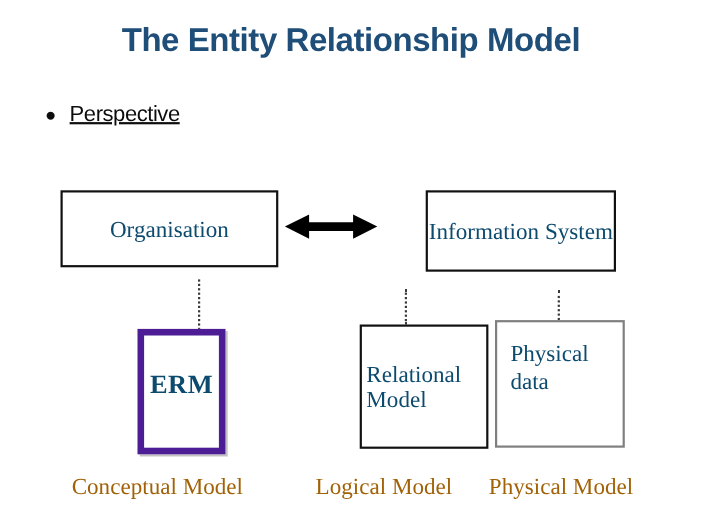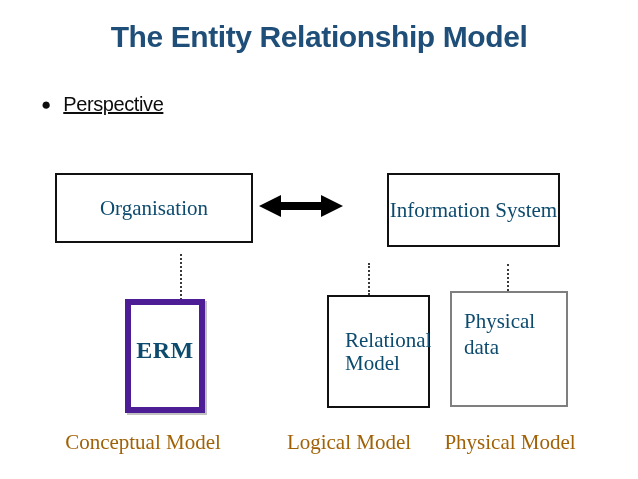--- a/index.html
+++ b/index.html
@@ -61,23 +61,23 @@
   .box-erm{
     left:125px;top:299px;width:80px;height:114px;
     border:6px solid #4c1d95;
     box-shadow:2px 2px 0 rgba(120,120,120,0.45);
     display:flex;align-items:center;justify-content:center;
     padding-bottom:12px;
     font-size:24px;font-weight:bold;
     letter-spacing:0.5px;
   }
   .box-relational{
-    left:327px;top:295px;width:103px;height:113px;
+    left:327px;top:295px;width:117px;height:113px;
     display:flex;flex-direction:column;justify-content:center;
-    padding-left:16px;
+    padding-left:4px;
     font-size:21px;line-height:23px;
   }
   .box-physical{
     left:450px;top:291px;width:118px;height:116px;
     border:2px solid #7f7f7f;
     padding:15px 12px 0 12px;
     font-size:21px;line-height:26px;
   }
 
   

